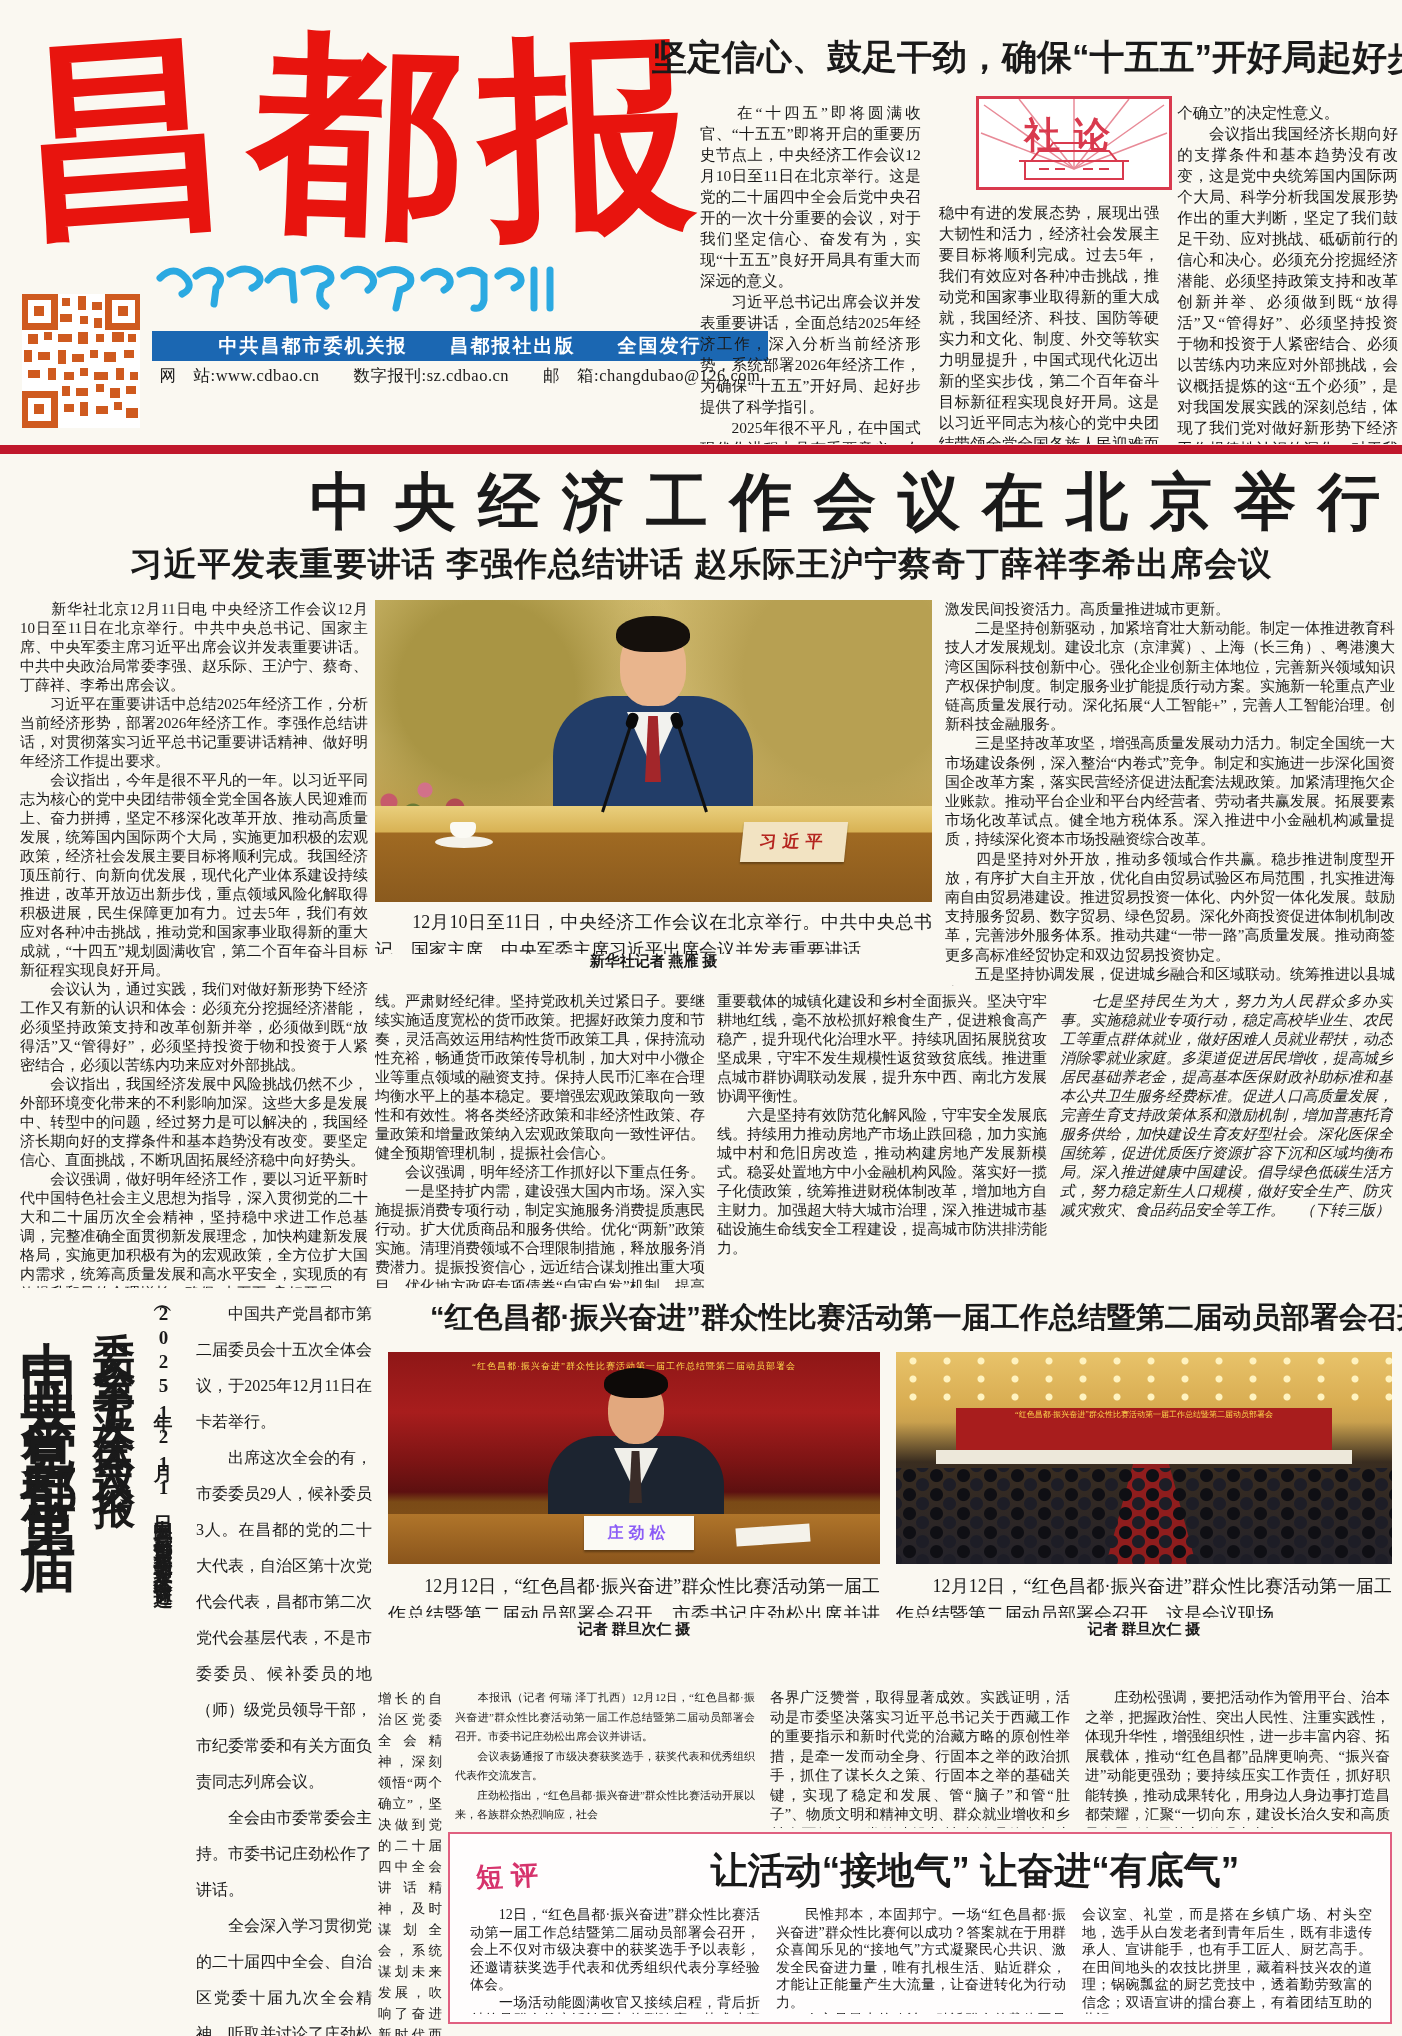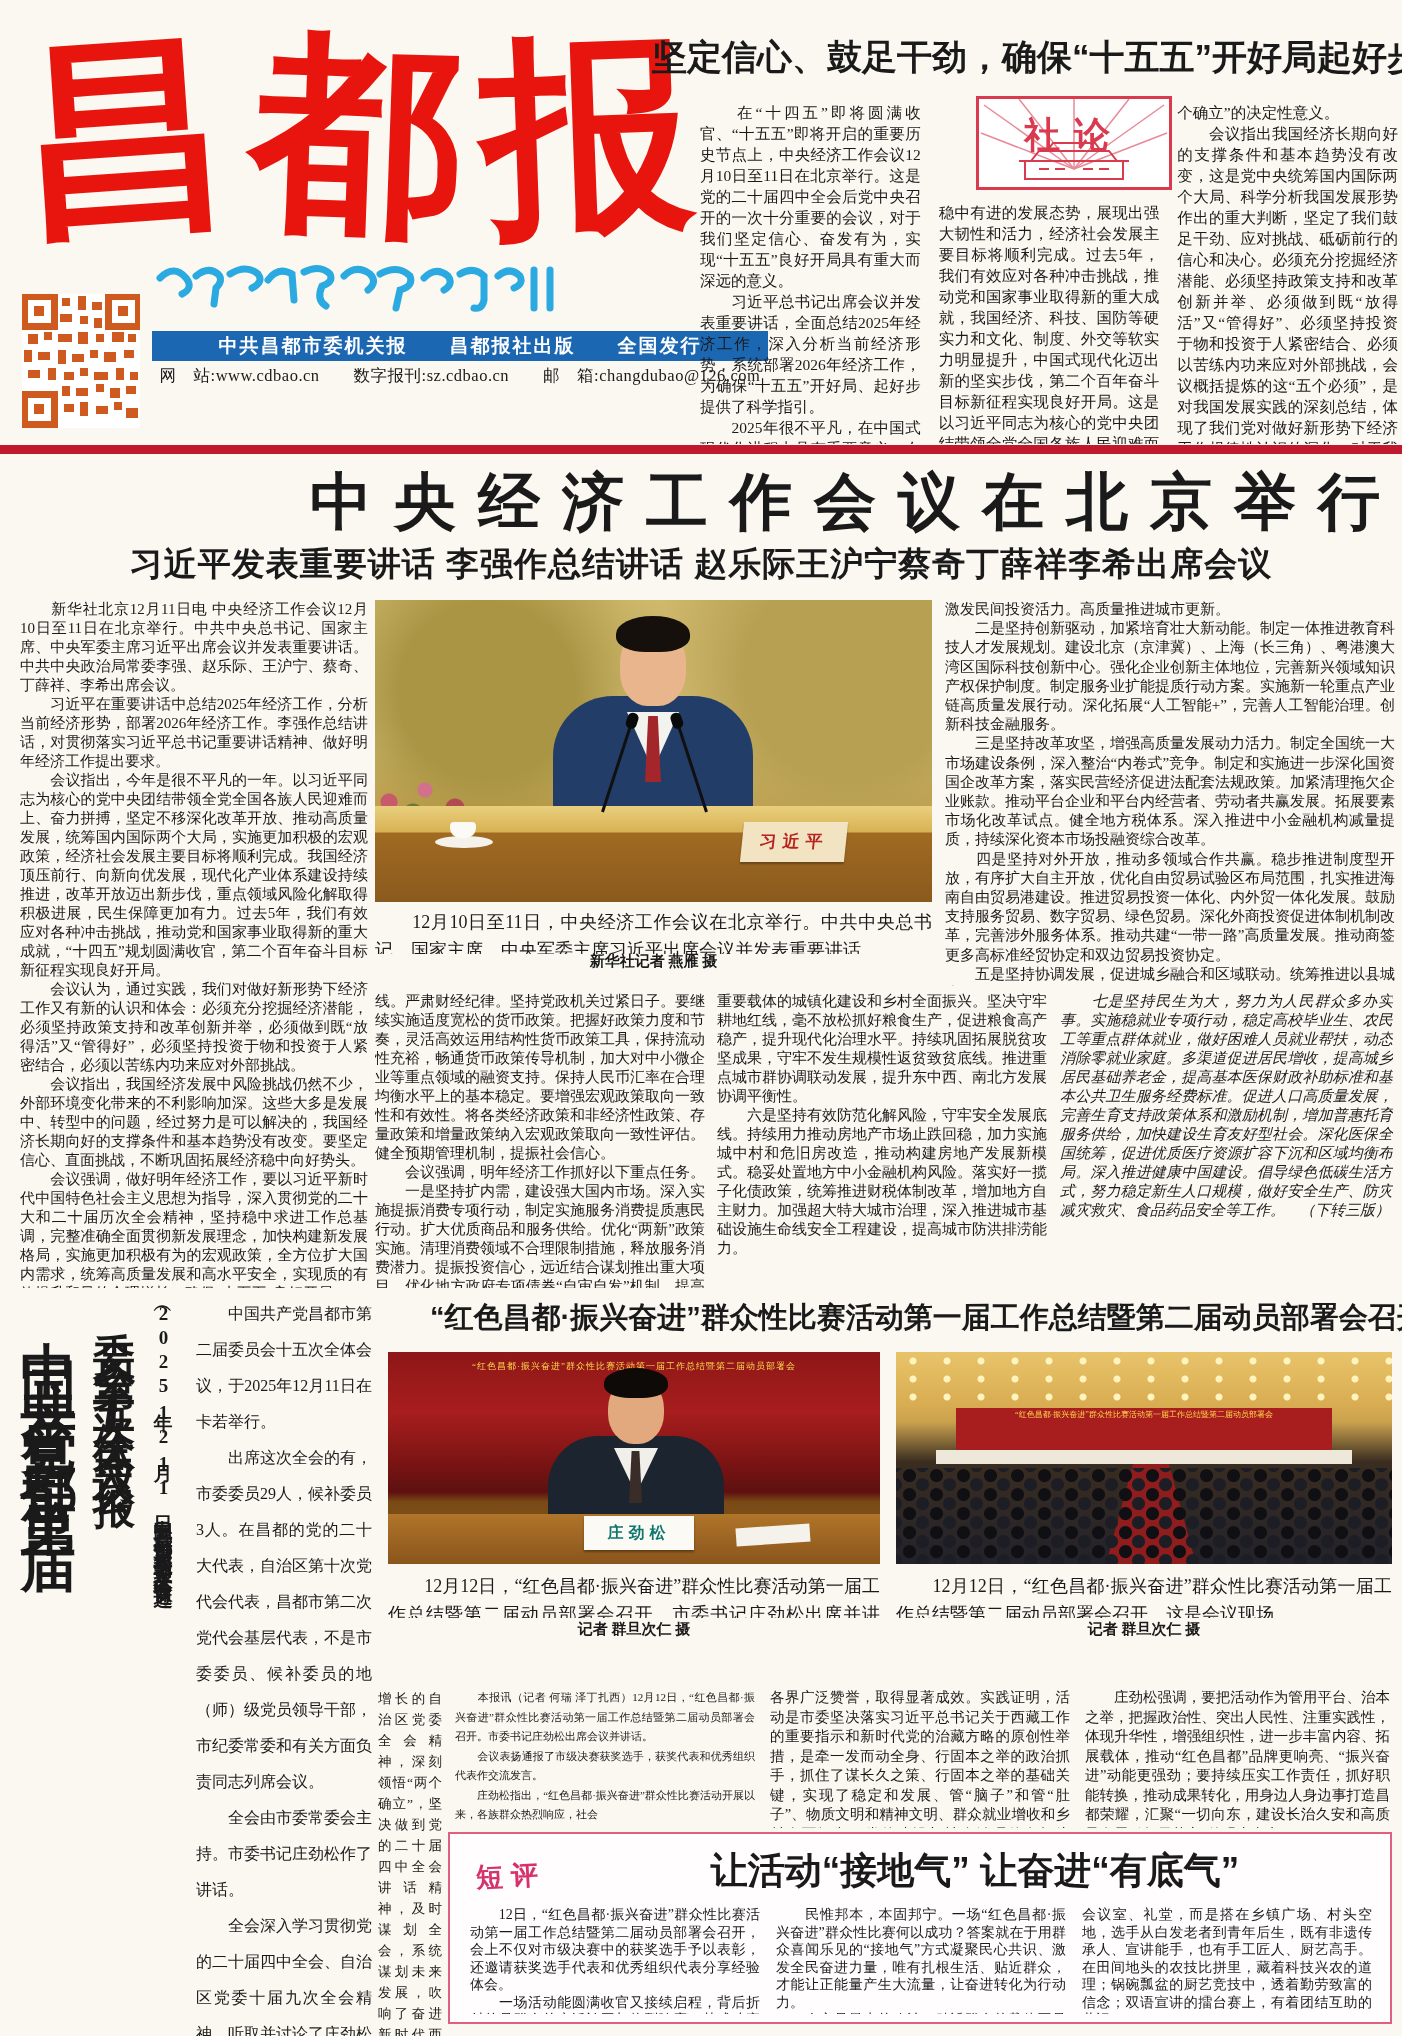--- a/index.html
+++ b/index.html
@@ -90,21 +90,21 @@
   .photo-zh{left:388px;top:1352px;width:492px;height:212px;
     background:linear-gradient(180deg,#8e1717 0,#a81d1d 60px,#7c1414 110px,#5d1010 140px,#7a4a16 150px,#8a5a1e 212px);}
   .zh-banner{position:absolute;left:0;top:8px;width:100%;text-align:center;color:#ffd84d;font-size:9px;letter-spacing:1px;}
   .zh-suit{position:absolute;left:160px;top:84px;width:176px;height:86px;background:#1c2430;border-radius:50px 50px 8px 8px;}
   .zh-shirt{position:absolute;left:226px;top:96px;width:44px;height:46px;background:#f0efe9;clip-path:polygon(0 0,100% 0,50% 100%);}
   .zh-tie{position:absolute;left:241px;top:99px;width:13px;height:52px;background:#3a2c28;clip-path:polygon(20% 0,80% 0,100% 100%,0 100%);}
   .zh-head{position:absolute;left:220px;top:26px;width:56px;height:66px;background:#e2a87e;border-radius:46%;}
   .zh-hair{position:absolute;left:216px;top:16px;width:64px;height:30px;background:#0d0a08;border-radius:50% 50% 40% 40%;}
   .zh-desk{position:absolute;left:0;bottom:0;width:100%;height:50px;background:linear-gradient(180deg,#b0752a 0,#8a551c 100%);}
   .zh-placard{position:absolute;left:196px;bottom:14px;width:110px;height:34px;background:#fbfaf4;box-shadow:0 2px 2px rgba(0,0,0,.35);}
-  .zh-placard span{display:block;text-align:center;color:#0f766e;font-size:16px;font-weight:bold;line-height:34px;letter-spacing:5px;}
+  .zh-placard span{display:block;text-align:center;color:#8b5cf6;font-size:16px;font-weight:bold;line-height:34px;letter-spacing:5px;}
   .zh-paper{position:absolute;right:70px;bottom:20px;width:74px;height:18px;background:#f4f2ea;transform:rotate(-4deg);}
   .photo-hall{left:896px;top:1352px;width:496px;height:212px;
     background:linear-gradient(180deg,#e8c36a 0,#d9ad52 52px,#caa14e 70px,#3a2d20 110px,#23222a 212px);}
   .hall-lights{position:absolute;left:0;top:0;width:100%;height:56px;
     background-image:radial-gradient(circle,#fff3c0 0 3px,transparent 4px);background-size:34px 18px;}
   .hall-stage{position:absolute;left:60px;top:56px;width:376px;height:44px;background:#a81d1d;}
   .hall-stage span{display:block;text-align:center;color:#ffd84d;font-size:8px;line-height:14px;overflow:hidden;white-space:nowrap;}
   .hall-dais{position:absolute;left:40px;top:98px;width:416px;height:14px;background:#ede8da;}
   .hall-carpet{position:absolute;left:210px;top:112px;width:90px;height:100px;background:#8f1d1d;
     clip-path:polygon(30% 0,70% 0,100% 100%,0 100%);}

